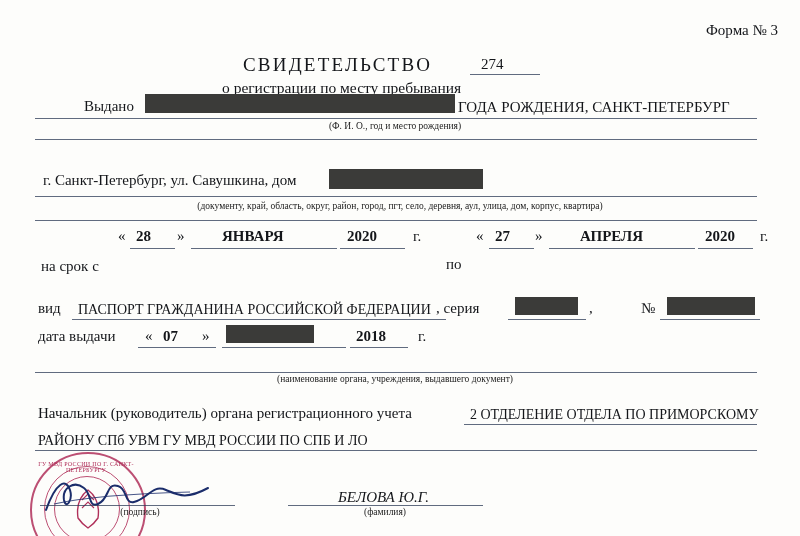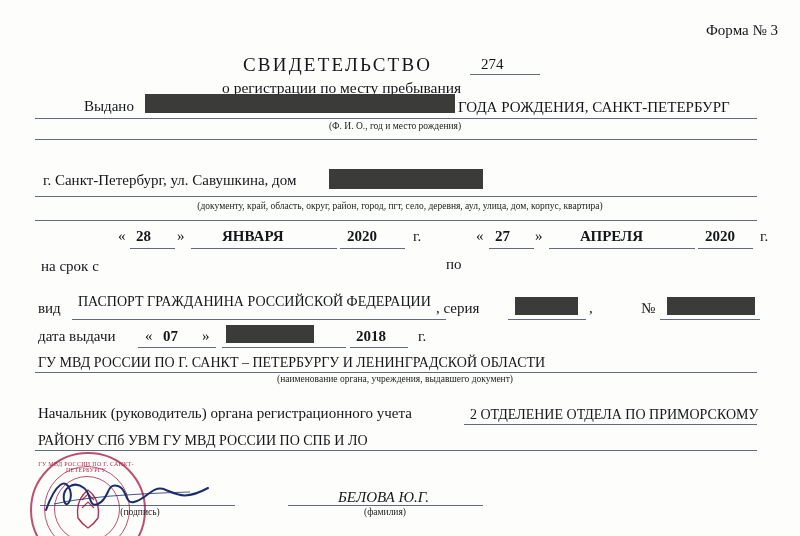--- a/index.html
+++ b/index.html
@@ -117,42 +117,41 @@
 
   <div class="abs lbl bold" style="left:580px; top:228px;">АПРЕЛЯ</div>
   <div class="rule" style="left:549px; top:248px; width:146px;"></div>
 
   <div class="abs lbl bold" style="left:705px; top:228px;">2020</div>
   <div class="rule" style="left:698px; top:248px; width:55px;"></div>
   <div class="abs lbl" style="left:760px; top:228px;">г.</div>
 
 
   <div class="abs lbl" style="left:38px; top:300px;">вид</div>
-  <div class="abs caps" style="left:78px; top:294px;">ПАСПОРТ ГРАЖДАНИНА РОССИЙСКОЙ ФЕДЕРАЦИИ</div>
+  <div class="abs caps" style="left:78px; top:302px;">ПАСПОРТ ГРАЖДАНИНА РОССИЙСКОЙ ФЕДЕРАЦИИ</div>
   <div class="rule" style="left:72px; top:319px; width:374px;"></div>
   <div class="abs lbl" style="left:436px; top:300px;">, серия</div>
   <div class="redact" style="left:515px; top:297px; width:63px; height:18px;"></div>
   <div class="rule" style="left:508px; top:319px; width:78px;"></div>
   <div class="abs lbl" style="left:589px; top:300px;">,</div>
   <div class="abs lbl" style="left:641px; top:300px;">№</div>
   <div class="redact" style="left:667px; top:297px; width:88px; height:18px;"></div>
   <div class="rule" style="left:660px; top:319px; width:100px;"></div>
 
   <div class="abs lbl" style="left:38px; top:328px;">дата выдачи</div>
   <div class="abs lbl" style="left:145px; top:328px;">«</div>
   <div class="abs lbl bold" style="left:163px; top:328px;">07</div>
   <div class="abs lbl" style="left:202px; top:328px;">»</div>
   <div class="rule" style="left:138px; top:347px; width:78px;"></div>
   <div class="redact" style="left:226px; top:325px; width:88px; height:18px;"></div>
   <div class="rule" style="left:222px; top:347px; width:124px;"></div>
   <div class="abs lbl bold" style="left:356px; top:328px;">2018</div>
   <div class="rule" style="left:350px; top:347px; width:58px;"></div>
   <div class="abs lbl" style="left:418px; top:328px;">г.</div>
 
-  <div class="abs caps" style="left:38px; top:355px;">ГУ  МВД  РОССИИ  ПО  Г. САНКТ – ПЕТЕРБУРГУ  И  ЛЕНИНГРАДСКОЙ ОБЛАСТИ</div>
   <div class="rule" style="left:35px; top:372px; width:722px;"></div>
   <div class="abs tiny" style="left:215px; top:374px; width:360px;">(наименование органа, учреждения, выдавшего документ)</div>
 
   <div class="abs lbl" style="left:38px; top:405px;">Начальник (руководитель) органа регистрационного учета</div>
   <div class="abs caps" style="left:470px; top:407px;">2 ОТДЕЛЕНИЕ ОТДЕЛА  ПО ПРИМОРСКОМУ</div>
   <div class="rule" style="left:464px; top:424px; width:293px;"></div>
 
   <div class="abs caps" style="left:38px; top:433px;">РАЙОНУ СПб УВМ  ГУ  МВД  РОССИИ  ПО  СПБ  И  ЛО</div>
   <div class="rule" style="left:35px; top:450px; width:722px;"></div>
 

